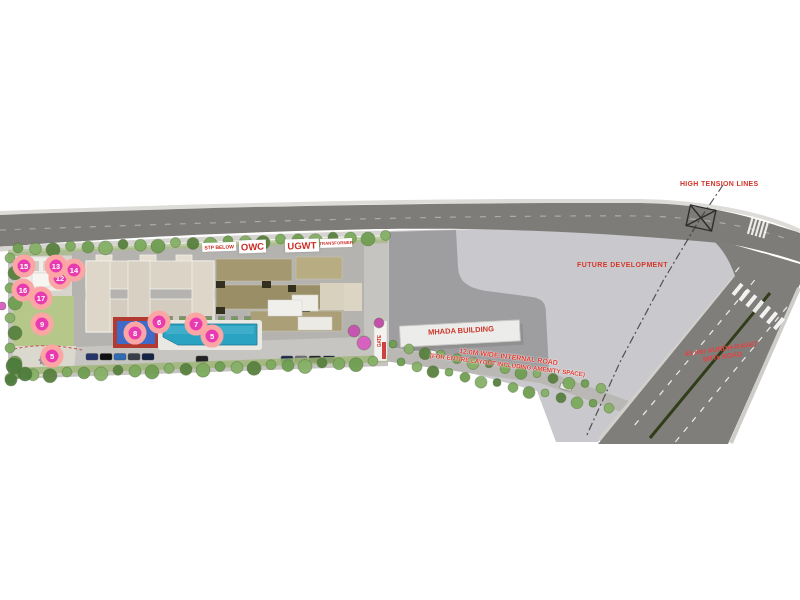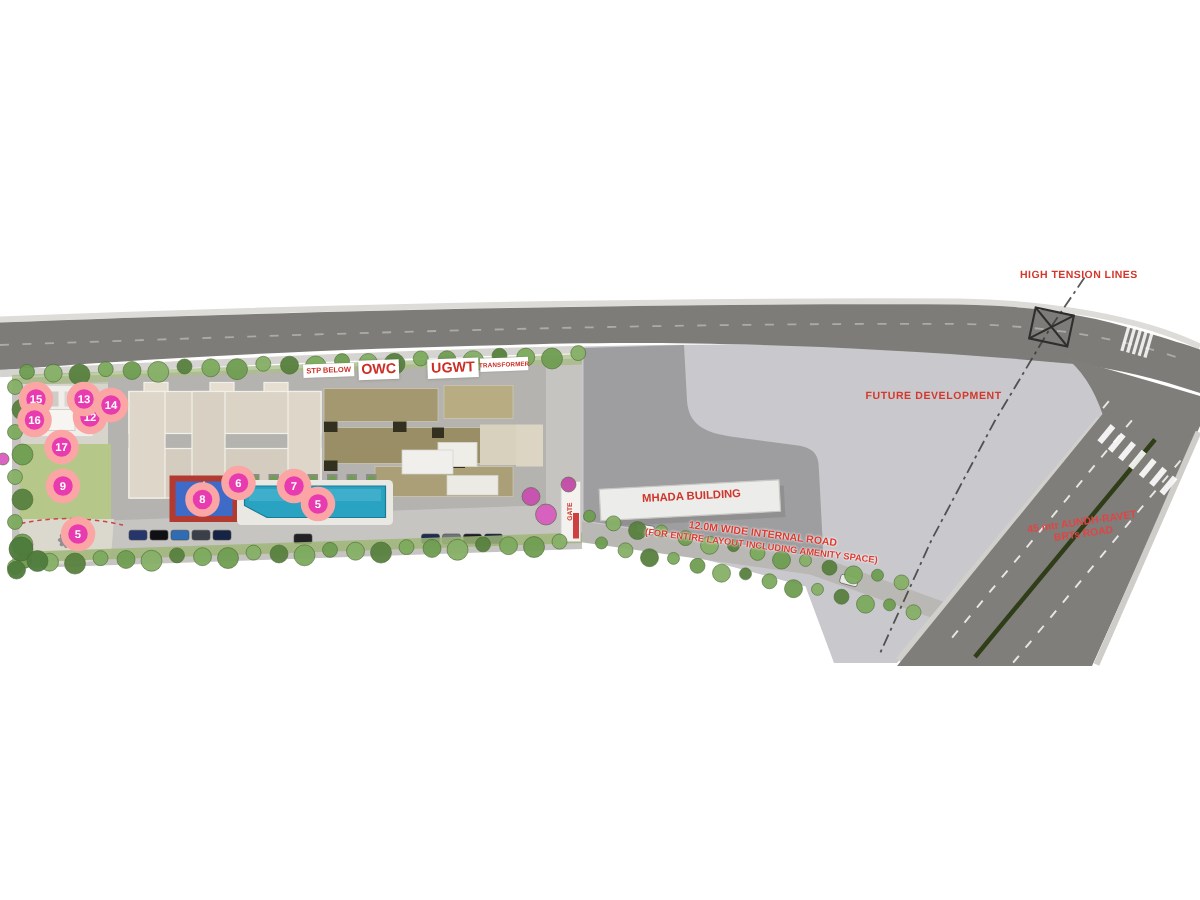--- a/index.html
+++ b/index.html
@@ -336,16 +336,16 @@
       <div class="marker" style="left: 159px; top: 322px;">6</div>
       <div class="marker" style="left: 196px; top: 324px;">7</div>
       <div class="marker" style="left: 135px; top: 333px;">8</div>
       <div class="marker" style="left: 42px; top: 324px;">9</div>
       <div class="marker" style="left: 52px; top: 356px;">5</div>
       <div class="marker" style="left: 41px; top: 298px;">17</div>
       <div class="marker" style="left: 60px; top: 278px;">12</div>
       <div class="marker" style="left: 56px; top: 266px;">13</div>
       <div class="marker" style="left: 41px; top: 270px; margin-left: 33px;">14</div>
       <div class="marker" style="left: 24px; top: 266px;">15</div>
-      <div class="marker" style="left: 23px; top: 280px;">16</div>
+      <div class="marker" style="left: 23px; top: 290px;">16</div>
     </div>
 
 </div>
 
 </body></html>

